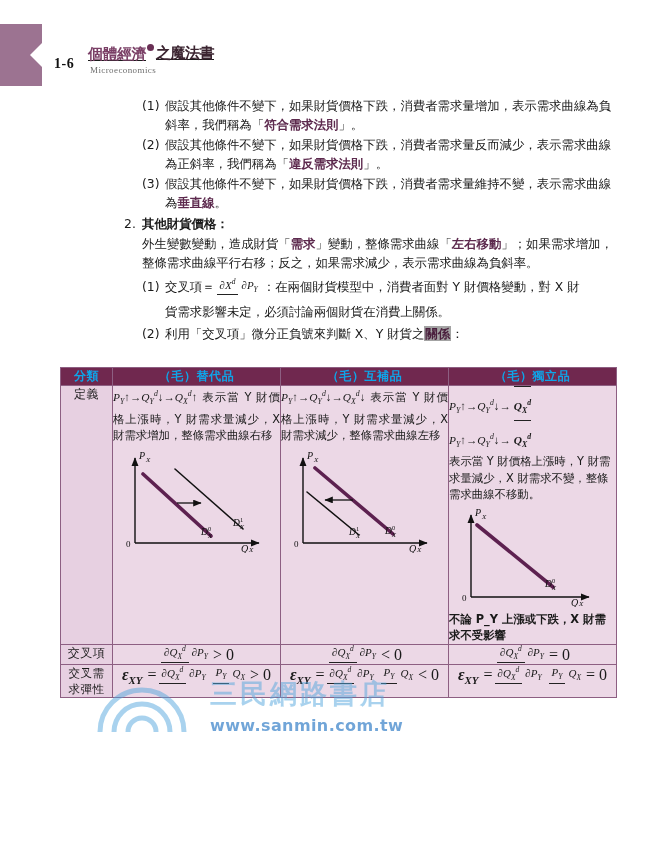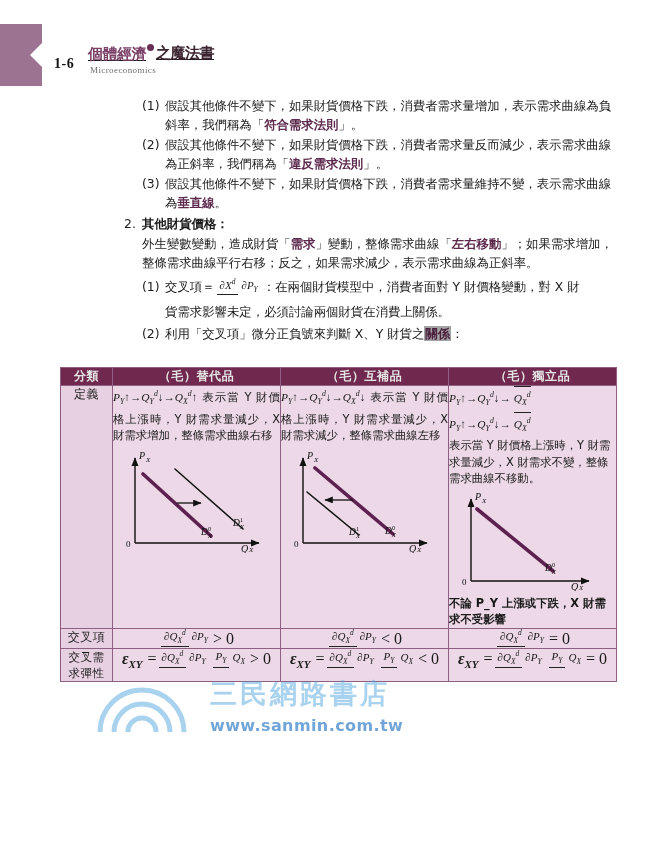--- a/index.html
+++ b/index.html
@@ -125,38 +125,38 @@
     font-size: 11px;
     line-height: 1.12;
     margin: 0 2px;
     position: relative;
     top: -1px;
   }
   .frac .num { border-bottom: 1px solid #222; padding: 0 3px 1px; }
   .frac .den { padding: 1px 3px 0; }
   sub.s { font-size: .68em; }
   sup.s { font-size: .68em; }
-  .ovl { border-top: 1px solid #222; padding-top: 0; display: inline-block; }
+  .ovl { border-top: 1px solid #222; padding-top: 8px; display: inline-block; font-weight: bold; }
 
   
   table.maintbl {
     position: absolute;
     left: 60px; top: 367px;
     width: 556px;
     border-collapse: collapse;
     table-layout: fixed;
   }
   table.maintbl th, table.maintbl td {
     border: 1px solid #8d5f82;
     vertical-align: top;
     padding: 0;
   }
   thead th {
     background: #70284f;
-    color: #e5e5e5;
+    color: #0ea5e9;
     font-size: 12px;
     font-weight: 700;
     text-align: center;
     padding: 5px 0 6px;
     letter-spacing: .6px;
   }
   tbody td { background: #ecd8e6; }
   td.rowlabel {
     text-align: center;
     font-size: 12px;
@@ -254,21 +254,21 @@
   <div class="ol-item lvl1">
     <span class="ol-mark">(3)</span>
     <span class="ol-body"><span>假設其他條件不變下，如果財貨價格下跌，消費者需求量維持不變，表示需求曲線為</span><b class="hl">垂直線</b><span>。</span></span>
   </div>
 
   <div class="ol-item num2" style="margin-top:2px;">
     <span class="ol-mark">2.</span>
     <span class="ol-body"><b class="pl">其他財貨價格：</b></span>
   </div>
 
-  <div class="para"><span>外生變數變動，造成財貨「</span><b class="hl">需求</b><span>」變動，整條需求曲線「</span><b class="hl">左右移動</b><span>」；如果需求增加，整條需求曲線平行右移；反之，如果需求減少，表示需求曲線為正斜率。</span></div>
+  <div class="para"><span>外生變數變動，造成財貨「</span><b class="hl">需求</b><span>」變動，整條需求曲線「</span><b class="hl">左右移動</b><span>」；如果需求增加，整條需求曲線平行右移；反之，如果需求減少，表示需求曲線為負斜率。</span></div>
 
   <div class="ol-item lvl1" style="margin-top:5px;">
     <span class="ol-mark">(1)</span>
     <span class="ol-body">
       <span>交叉項＝</span><span class="frac">
           <span class="num mi"><span>∂X</span><sup class="s">d</sup></span>
           <span class="den mi"><span>∂P</span><sub class="s">Y</sub></span>
         </span><span>：在兩個財貨模型中，消費者面對 Y 財價格變動，對 X 財</span>
       <div style="margin-top:6px;">貨需求影響未定，必須討論兩個財貨在消費上關係。</div>
     </span>

